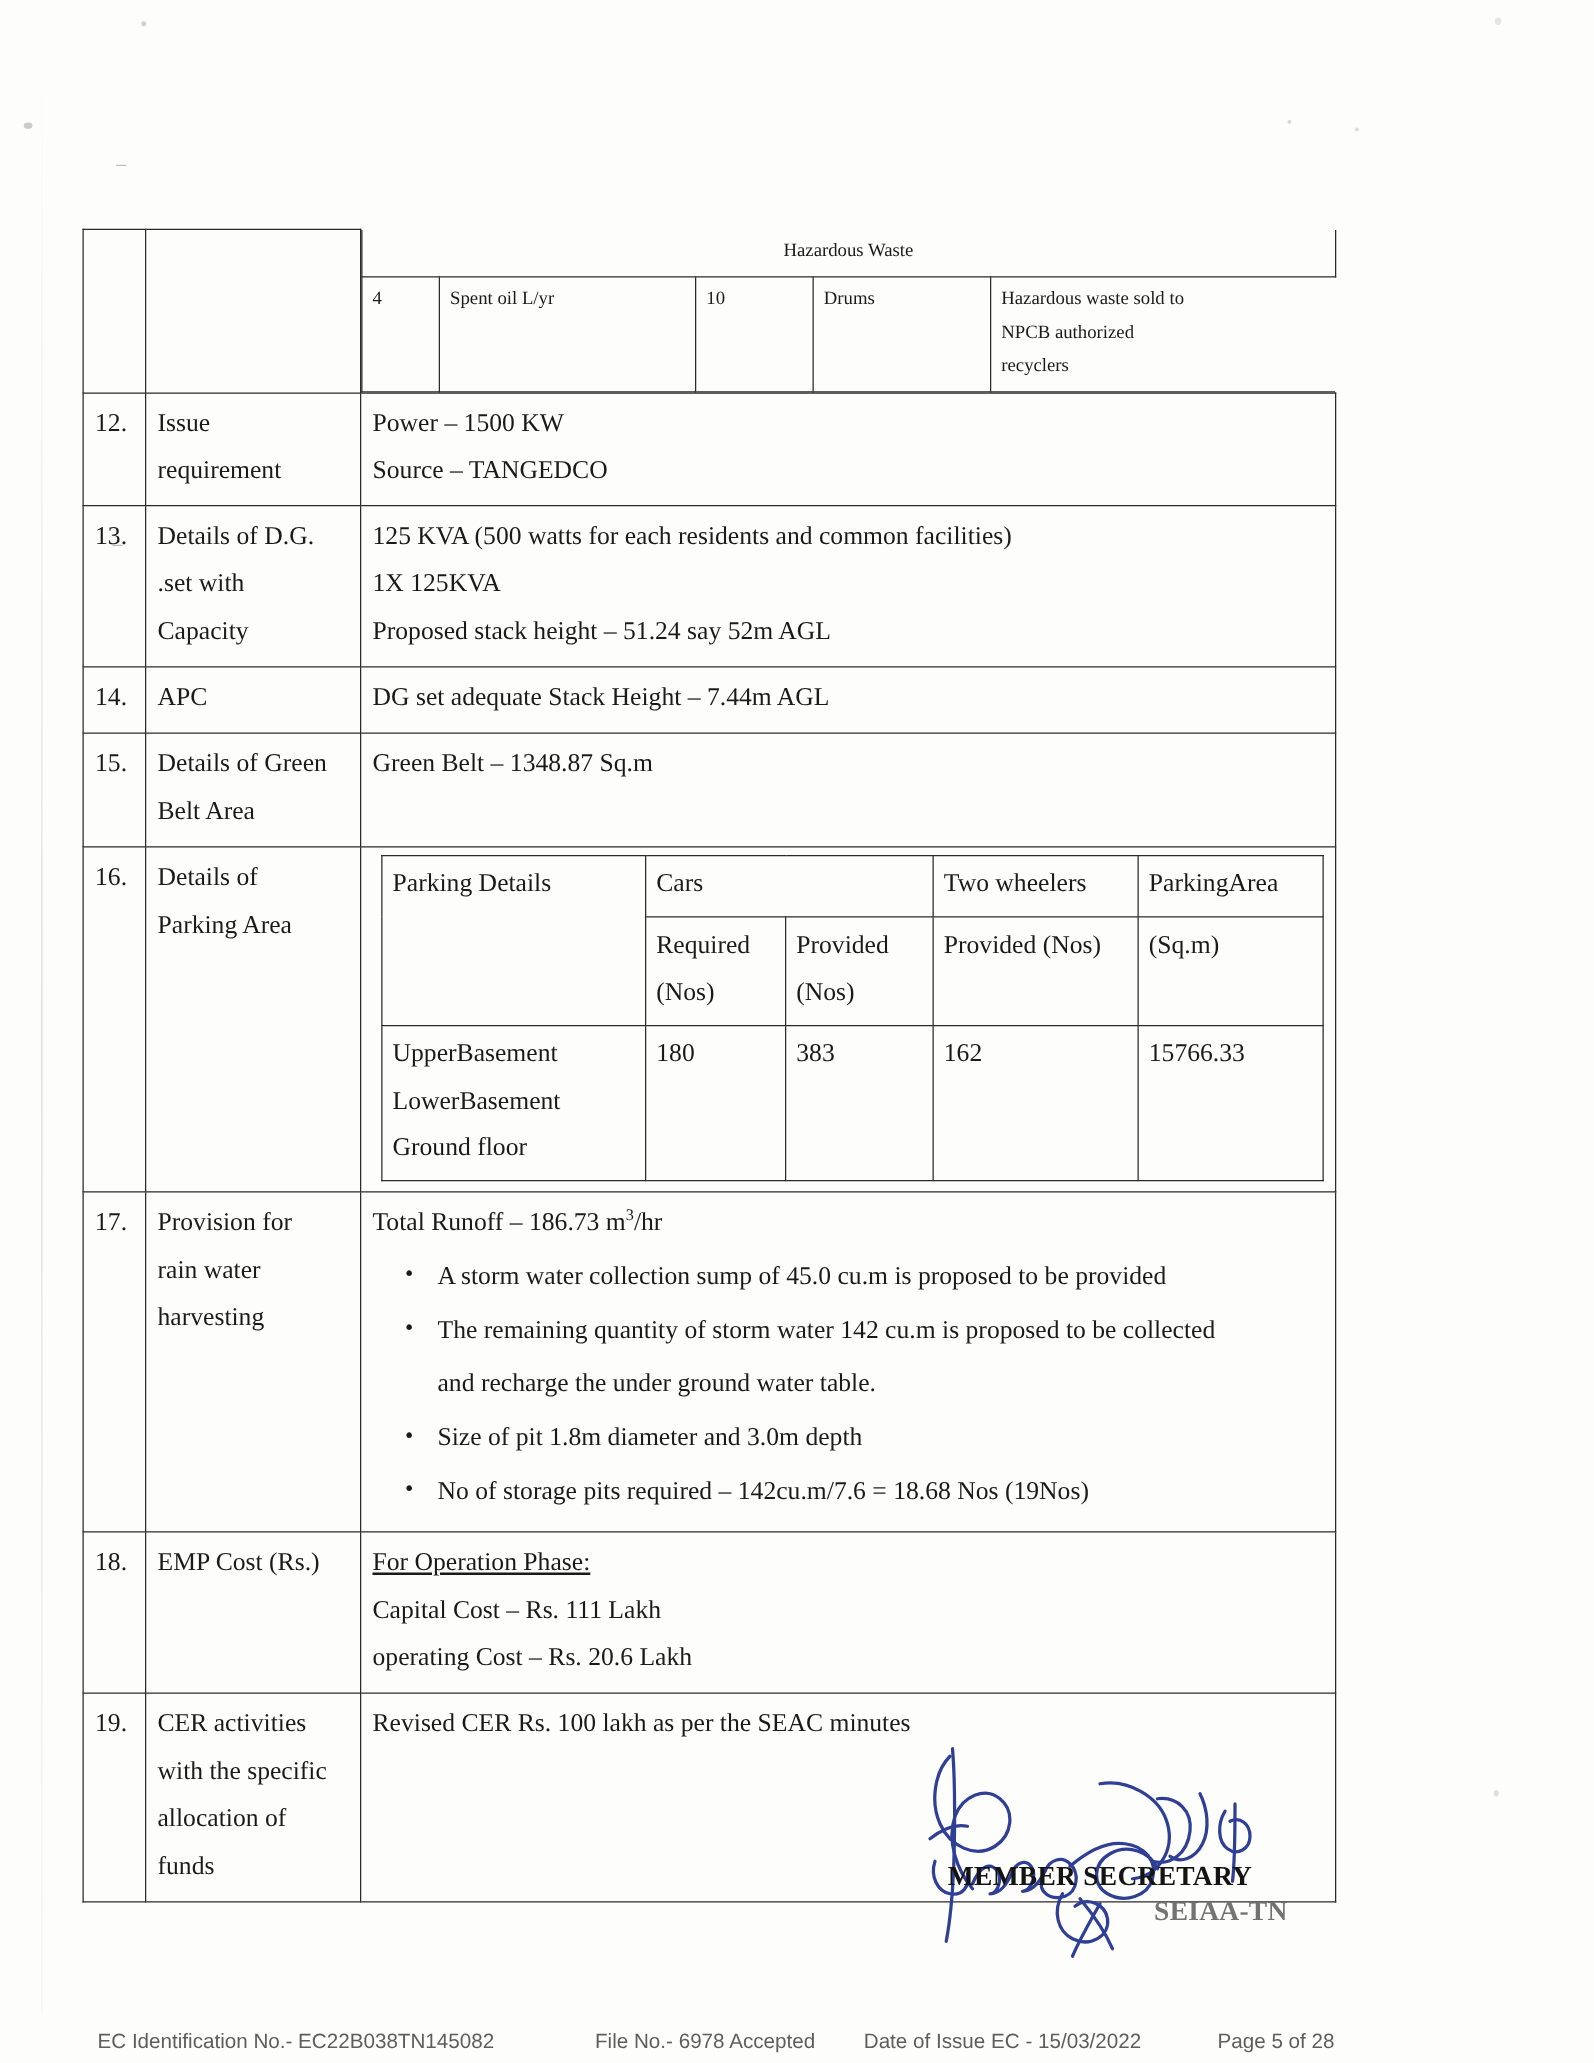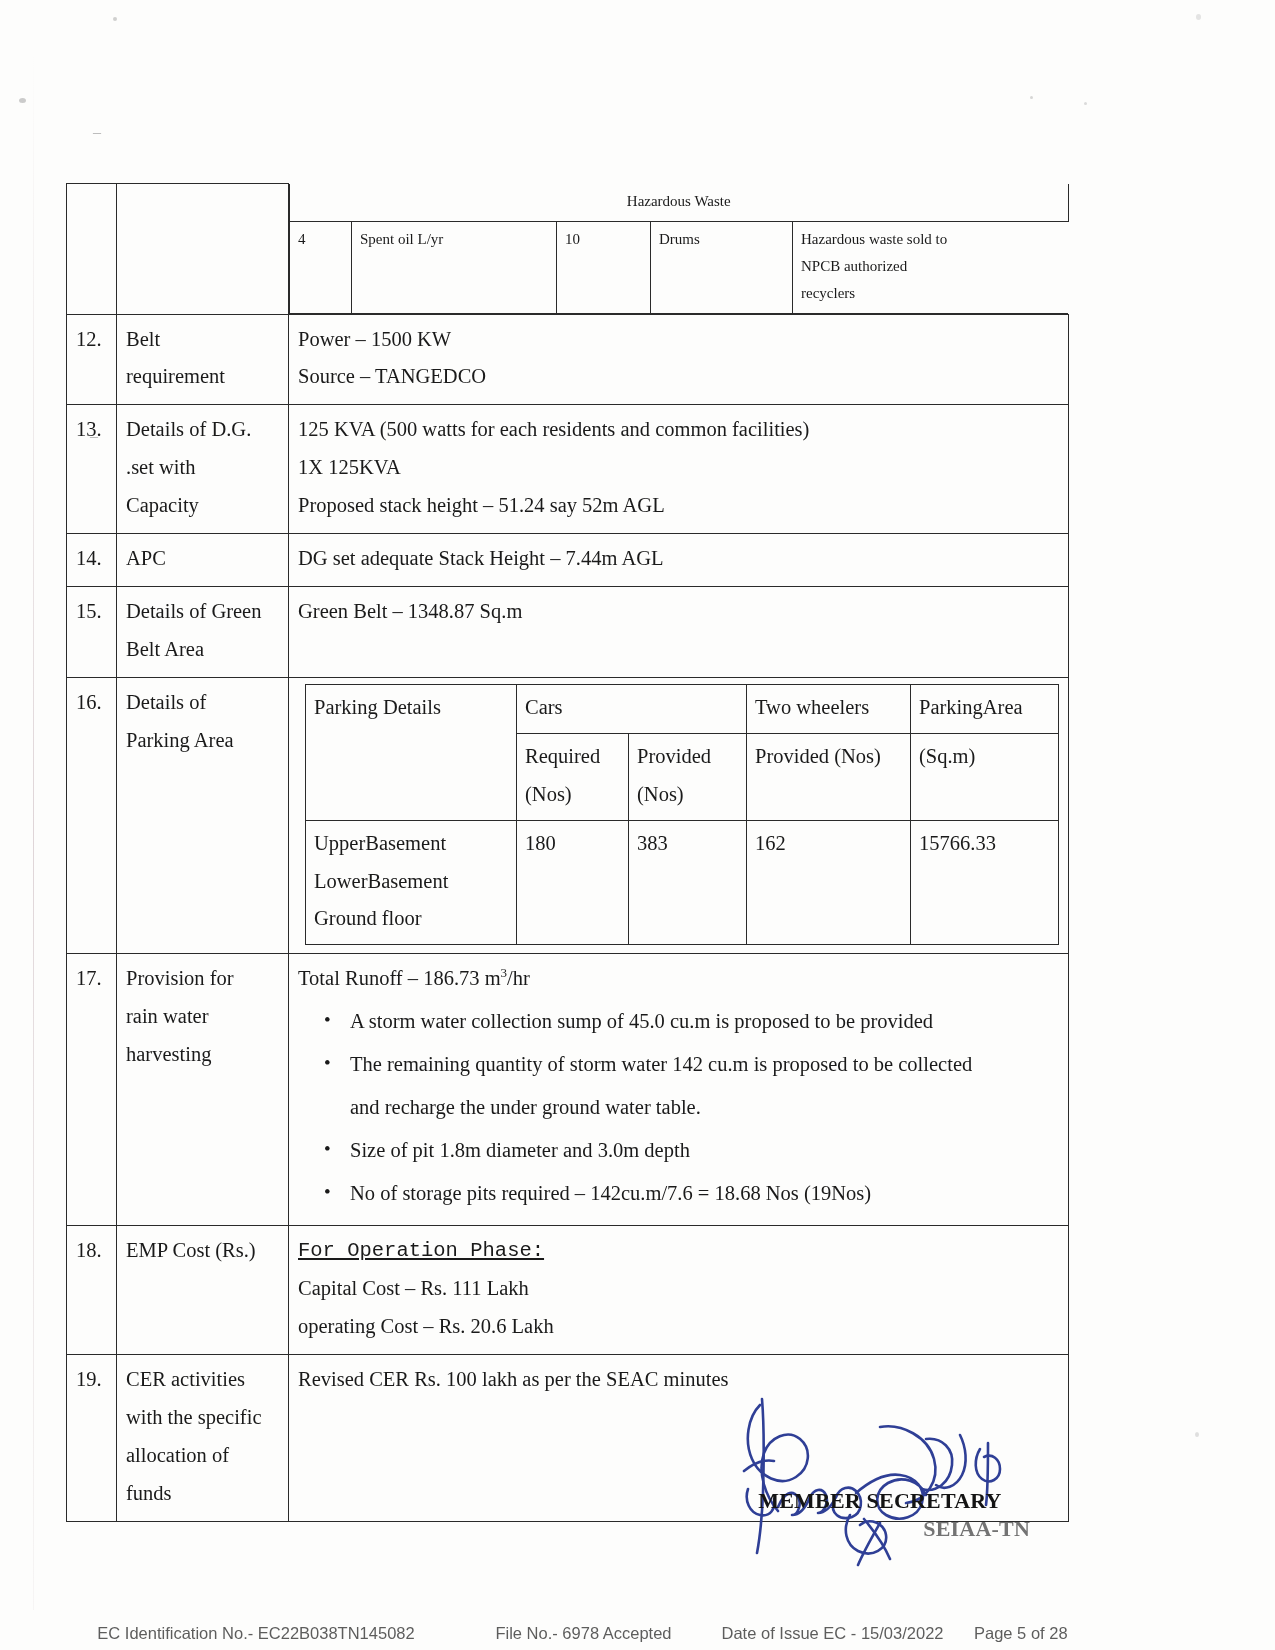--- a/index.html
+++ b/index.html
@@ -118,21 +118,21 @@
     content: "\2022";
     position: absolute;
     left: -26px;
     top: -1px;
     font-size: 19px;
   }
   .no-bullet:before { content: "" !important; }
 
   sup.sup { font-size: 13px; vertical-align: super; line-height: 0; }
 
-  .u-line { text-decoration: underline; text-underline-offset: 2px; font-family: Liberation Mono, monospace; }
+  .u-line { text-decoration: underline; text-underline-offset: 2px; }
 
   
   .sig-block {
     position: absolute;
     left: 730px;
     top: 1397px;
     width: 320px;
     height: 175px;
   }
   .sig-svg { position: absolute; left: 0; top: 0; }
@@ -168,21 +168,21 @@
     top: 1624px;
     width: 1120px;
     font-family: "Liberation Sans", sans-serif;
     font-size: 16.5px;
     color: #3a3a3a;
     display: flex;
     gap: 0px;
     white-space: nowrap;
     opacity: .82;
   }
-  .footer span { display: inline-block; text-align: center; }
+  .footer span { display: inline-block; }
   .f1 { width: 356px; }
   .f2 { width: 215px; margin-left: 42px; }
   .f3 { width: 283px; }
   .f4 { }
 
   
   .dash-mark {
     position: absolute;
     color: #8a8a8a;
     font-size: 16px;
@@ -240,21 +240,21 @@
                 </td>
               </tr>
             </tbody>
           </table>
         </td>
       </tr>
 
       <tr>
         <td>12.</td>
         <td>
-          <div>Belt</div>
+          <div>Issue</div>
           <div>requirement</div>
         </td>
         <td>
           <div>Power – 1500 KW</div>
           <div>Source – TANGEDCO</div>
         </td>
       </tr>
 
       <tr>
         <td>13.</td>

